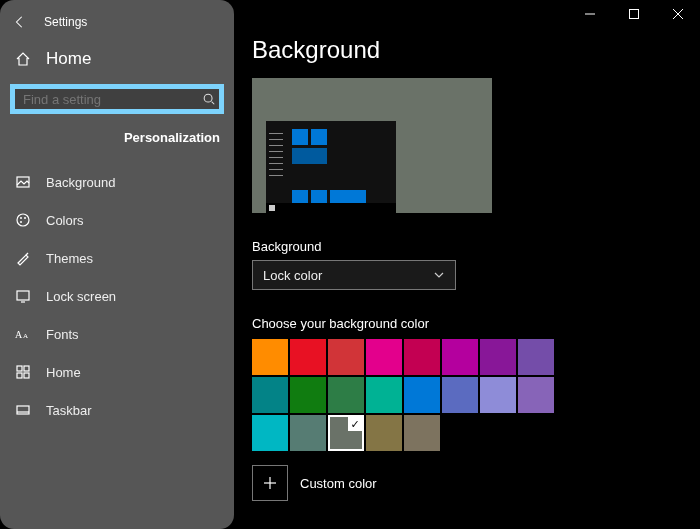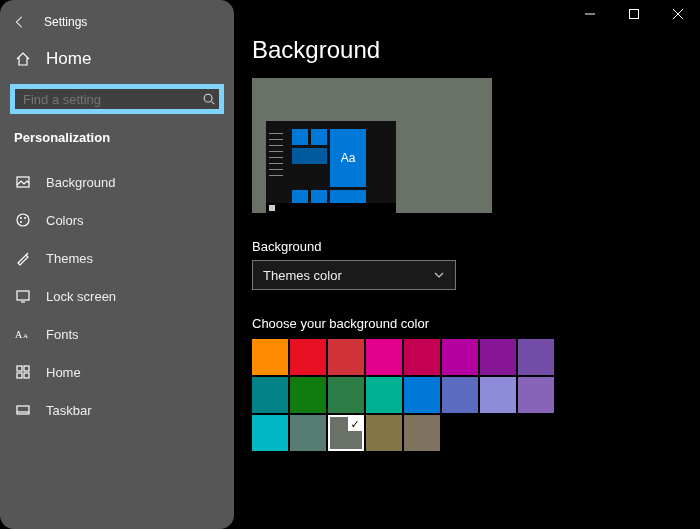--- a/index.html
+++ b/index.html
@@ -65,20 +65,21 @@
   }
   .search-icon {
     position: absolute; right: 8px; top: 50%; transform: translateY(-50%);
     color: #ddd;
     pointer-events: none;
   }
   .section-title {
     padding: 6px 14px 10px 14px;
     font-size: 13px;
     font-weight: 600;
+    text-align: right;
   }
   .nav { margin-top: 8px; }
   .nav-item {
     display: flex; align-items: center;
     height: 38px;
     padding-left: 14px;
     gap: 14px;
     color: #eee;
     font-size: 13px;
   }
@@ -334,35 +335,32 @@
           <div class="line"></div>
           <div class="line"></div>
         <div class="line"></div>
           <div class="line"></div>
           <div class="line"></div>
           <div class="line"></div>
       </div>
       <div class="tiles">
         <div class="tile a"></div>
         <div class="tile b"></div>
-        <div class="tile big">
-            <span>Aa</span>
-          </div>
         <div class="tile c"></div>
         <div class="tile d"></div>
         <div class="tile e"></div>
         <div class="tile f"></div>
       </div>
       <div class="taskbar-mini"></div>
     </div>
   </div>
 
   <div class="field-label">Background</div>
   <div class="dropdown" role="button">
-    <span>Themes color</span>
+    <span>Lock color</span>
     <span>
       <svg width="12" height="12" viewBox="0 0 12 12" stroke="#ccc" stroke-width="1.2" fill="none">
           <path d="M2 4 L6 8 L10 4"></path>
         </svg>
     </span>
   </div>
 
   <div class="field-label">Choose your background color</div>
   <div class="swatches" id="swatches">
       <div class="sw-row">
@@ -389,14 +387,25 @@
         <div class="swatch" style="background: rgb(0, 183, 195);"></div>
         <div class="swatch" style="background: rgb(86, 124, 115);"></div>
         <div class="swatch selected" style="background: rgb(106, 114, 104);">
           <div class="check">✓</div>
         </div>
         <div class="swatch" style="background: rgb(132, 117, 69);"></div>
         <div class="swatch" style="background: rgb(125, 115, 95);"></div>
       </div>
     </div>
 
+  <div class="custom-row">
+    <div class="custom-btn">
+      <span>
+        <svg width="16" height="16" viewBox="0 0 16 16" stroke="#fff" stroke-width="1.2">
+            <line x1="8" y1="2" x2="8" y2="14"></line>
+            <line x1="2" y1="8" x2="14" y2="8"></line>
+          </svg>
+      </span>
+    </div>
+    <span>Custom color</span>
+  </div>
 
 </div>
 
 </body></html>

